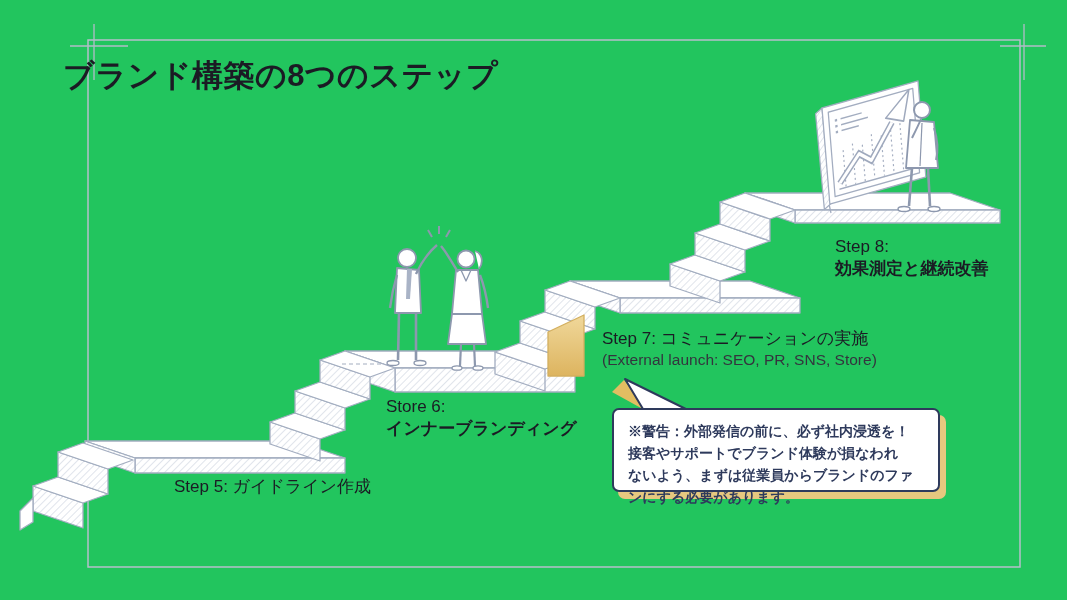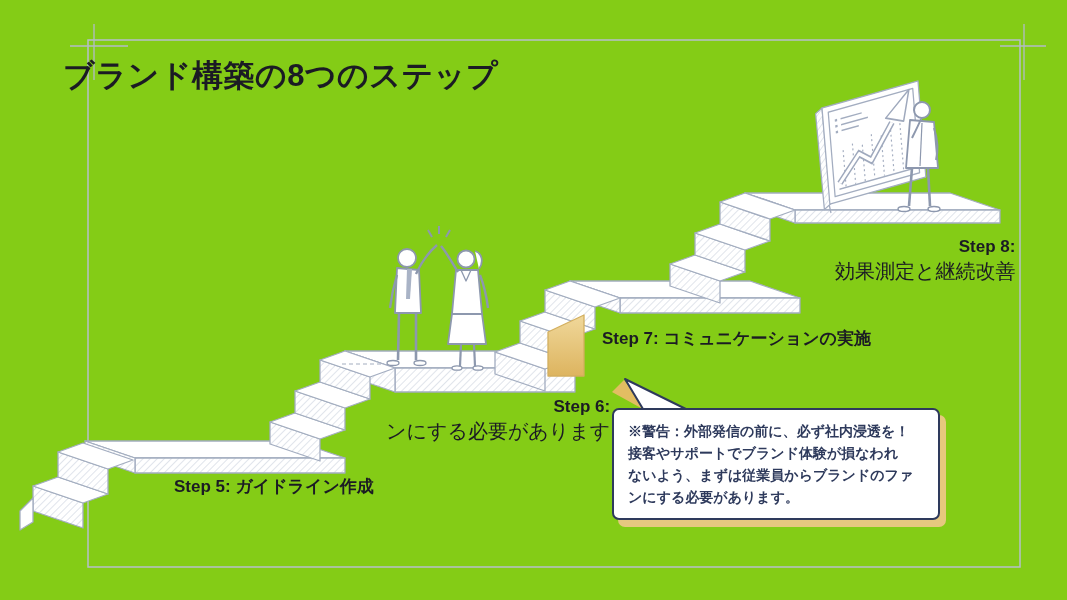--- a/index.html
+++ b/index.html
@@ -1,25 +1,25 @@
 <!DOCTYPE html>
 <html><head>
 <meta charset="utf-8">
 <style>
   html,body{margin:0;padding:0;background:#ffffff;}
-  #stage{position:relative;width:1067px;height:600px;background:#84cc16;overflow:hidden;
+  #stage{position:relative;width:1067px;height:600px;background:#22c55e;overflow:hidden;
          font-family:"Liberation Sans",sans-serif;}
   #art{position:absolute;left:0;top:0;}
   .lbl{position:absolute;color:#1b1b24;line-height:1.32;white-space:nowrap;}
-  .lbl .l1{font-size:17px;font-weight:700;display:block;text-align:right;}
-  .lbl .l2b{font-size:20px;font-weight:400;display:block;}
+  .lbl .l1{font-size:17px;font-weight:400;display:block;}
+  .lbl .l2b{font-size:17px;font-weight:700;display:block;}
   .lbl .sub{font-size:15.5px;font-weight:400;color:#34343e;display:block;}
   #title{position:absolute;left:63px;top:55px;font-size:31px;font-weight:800;
          color:#1b1b24;letter-spacing:0.5px;}
-  #warnbox{position:absolute;left:612px;top:408px;width:328px;height:112px;
+  #warnbox{position:absolute;left:612px;top:408px;width:328px;height:84px;
            box-sizing:border-box;background:#ffffff;border:2px solid #2e3a5c;border-radius:7px;
            box-shadow:6px 7px 0 #e6c87f;padding:10px 14px;}
   #warnbox .wtext{font-size:14px;font-weight:700;color:#2e3a5c;line-height:22px;
                   white-space:pre-line;}
 </style>
 </head>
 <body>
 
 <div id="stage">
 
@@ -192,26 +192,27 @@
     </g>
   </svg>
 
   <div id="title">ブランド構築の8つのステップ</div>
 
   <div class="lbl" style="left:174px;top:476px;">
     <span class="l1">Step 5: ガイドライン作成</span>
   </div>
 
   <div class="lbl" style="left:386px;top:396px;">
-    <span class="l1">Step 6:</span>
-    <span class="l2b">ンにする必要があります</span>
+    <span class="l1">Store 6:</span>
+    <span class="l2b">インナーブランディング</span>
   </div>
 
   <div class="lbl" style="left:602px;top:328px;">
     <span class="l1">Step 7: コミュニケーションの実施</span>
+    <span class="sub">(External launch: SEO, PR, SNS, Store)</span>
   </div>
 
   <div class="lbl" style="left:835px;top:236px;">
     <span class="l1">Step 8:</span>
     <span class="l2b">効果測定と継続改善</span>
   </div>
 
   <div id="warnbox">
     <div class="wtext">※警告：外部発信の前に、必ず社内浸透を！
 接客やサポートでブランド体験が損なわれ

